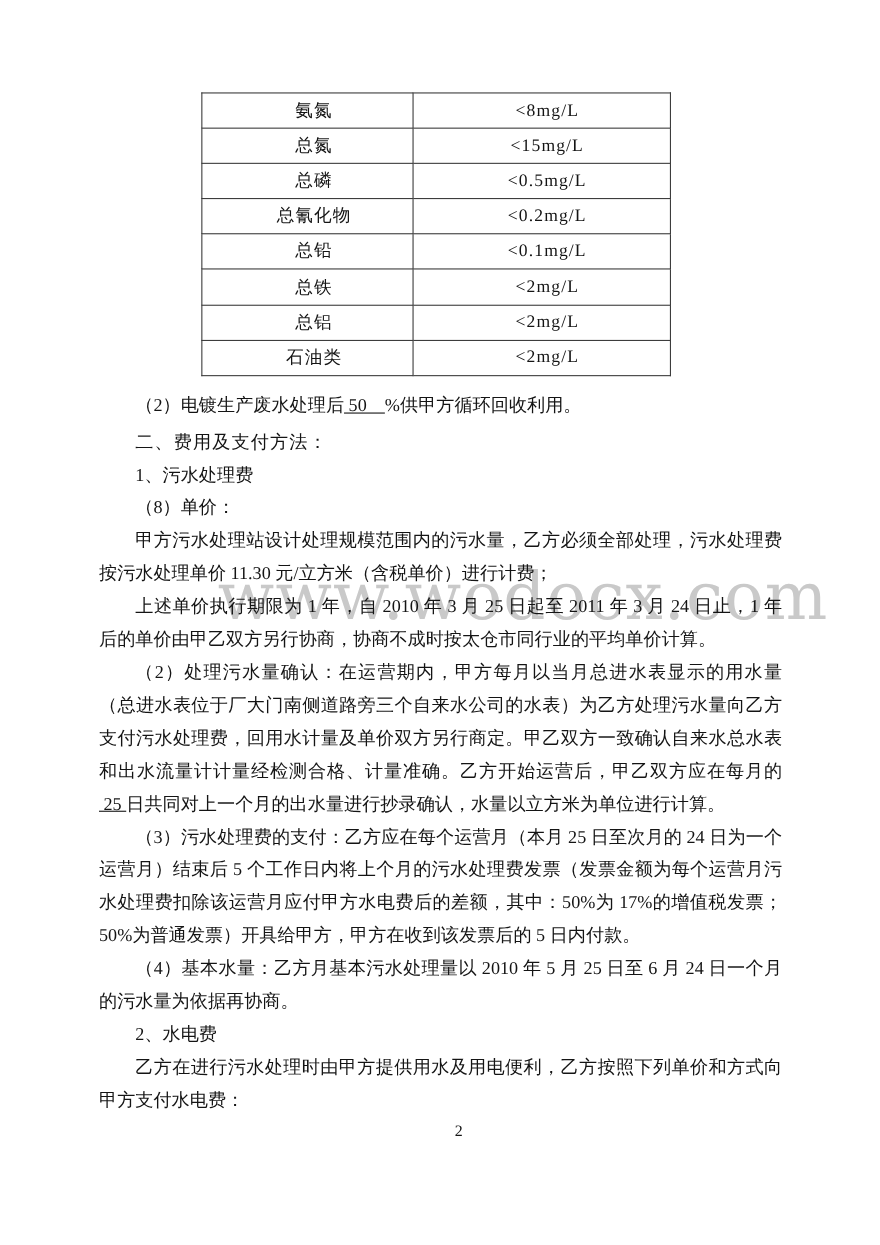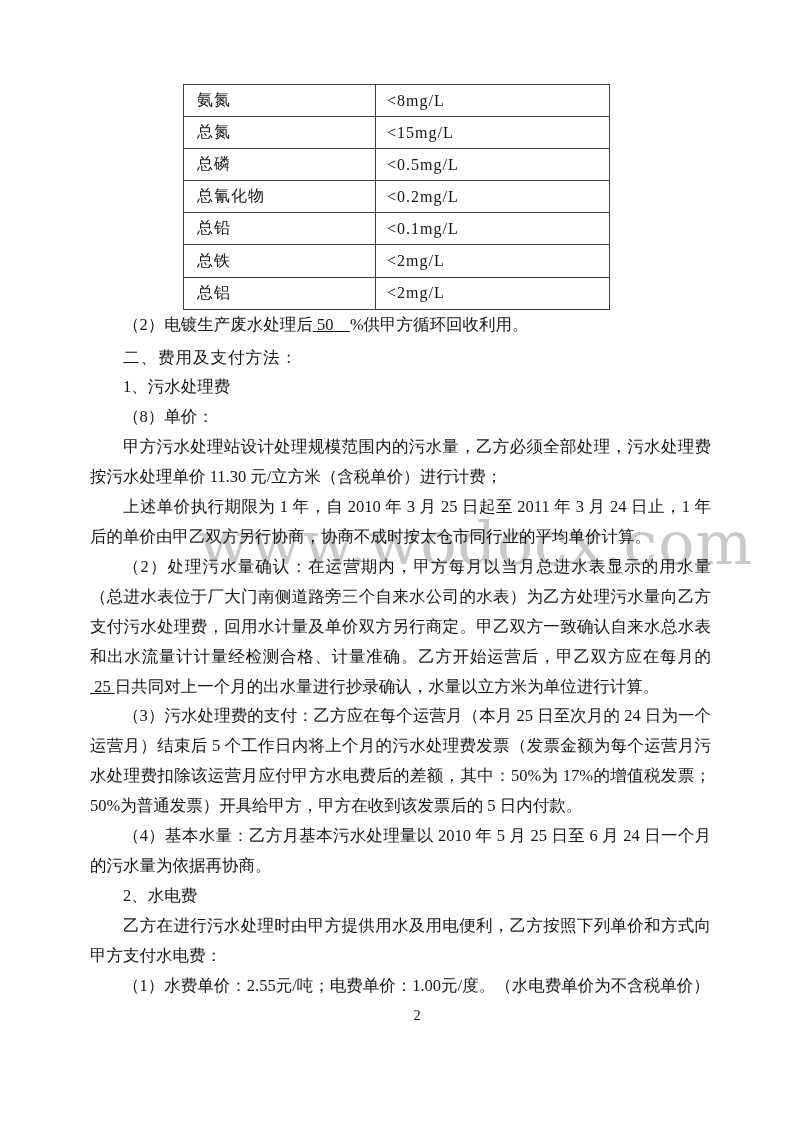--- a/index.html
+++ b/index.html
@@ -33,24 +33,26 @@
     margin-left: 93px;
     width: 427px;
     table-layout: fixed;
   }
   table.limits td {
     border: 1.6px solid #3d3d3d;
     height: 29.1px;
     font-size: 16px;
     vertical-align: middle;
     letter-spacing: 1px;
+    text-align: center;
   }
   td.param { width: 177px; padding-left: 13px; }
   td.limit { padding-left: 11px; letter-spacing: 0.2px; }
   .text {
+    margin-top: 12px;
     font-size: 16.5px;
     line-height: 29.9px;
     text-align: justify;
   }
   .text p { margin: 0; text-indent: 33px; }
   p.h { font-weight: normal; margin-top: 3px; letter-spacing: 1px; }
   .u { text-decoration: underline; white-space: pre; }
   .pagenum {
     text-align: center;
     font-size: 14.5px;
@@ -88,20 +90,24 @@
         <td class="limit">&lt;0.1mg/L</td>
       </tr>
       <tr>
         <td class="param">总铁</td>
         <td class="limit">&lt;2mg/L</td>
       </tr>
       <tr>
         <td class="param">总铝</td>
         <td class="limit">&lt;2mg/L</td>
       </tr>
+      <tr>
+        <td class="param">石油类</td>
+        <td class="limit">&lt;2mg/L</td>
+      </tr>
     </tbody>
   </table>
 
   <div class="text">
 
     <p><span>（2）电镀生产废水处理后</span><span class="u"> 50　</span><span>%供甲方循环回收利用。</span></p>
 
     <p class="h">二、费用及支付方法：</p>
 
     <p>1、污水处理费</p>
@@ -115,18 +121,17 @@
     <p><span>（2）处理污水量确认：在运营期内，甲方每月以当月总进水表显示的用水量　（总进水表位于厂大门南侧道路旁三个自来水公司的水表）为乙方处理污水量向乙方支付污水处理费，回用水计量及单价双方另行商定。甲乙双方一致确认自来水总水表和出水流量计计量经检测合格、计量准确。乙方开始运营后，甲乙双方应在每月的</span><span class="u"> 25 </span><span>日共同对上一个月的出水量进行抄录确认，水量以立方米为单位进行计算。</span></p>
 
     <p>（3）污水处理费的支付：乙方应在每个运营月（本月 25 日至次月的 24 日为一个运营月）结束后 5 个工作日内将上个月的污水处理费发票（发票金额为每个运营月污水处理费扣除该运营月应付甲方水电费后的差额，其中：50%为 17%的增值税发票；50%为普通发票）开具给甲方，甲方在收到该发票后的 5 日内付款。</p>
 
     <p>（4）基本水量：乙方月基本污水处理量以 2010 年 5 月 25 日至 6 月 24 日一个月的污水量为依据再协商。</p>
 
     <p>2、水电费</p>
 
     <p>乙方在进行污水处理时由甲方提供用水及用电便利，乙方按照下列单价和方式向甲方支付水电费：</p>
 
-    <p>（1）水费单价：2.55元/吨；电费单价：1.00元/度。（水电费单价为不含税单价）</p>
 
     <p class="pagenum">2</p>
 
   </div>
 </div>
 
 </body></html>

